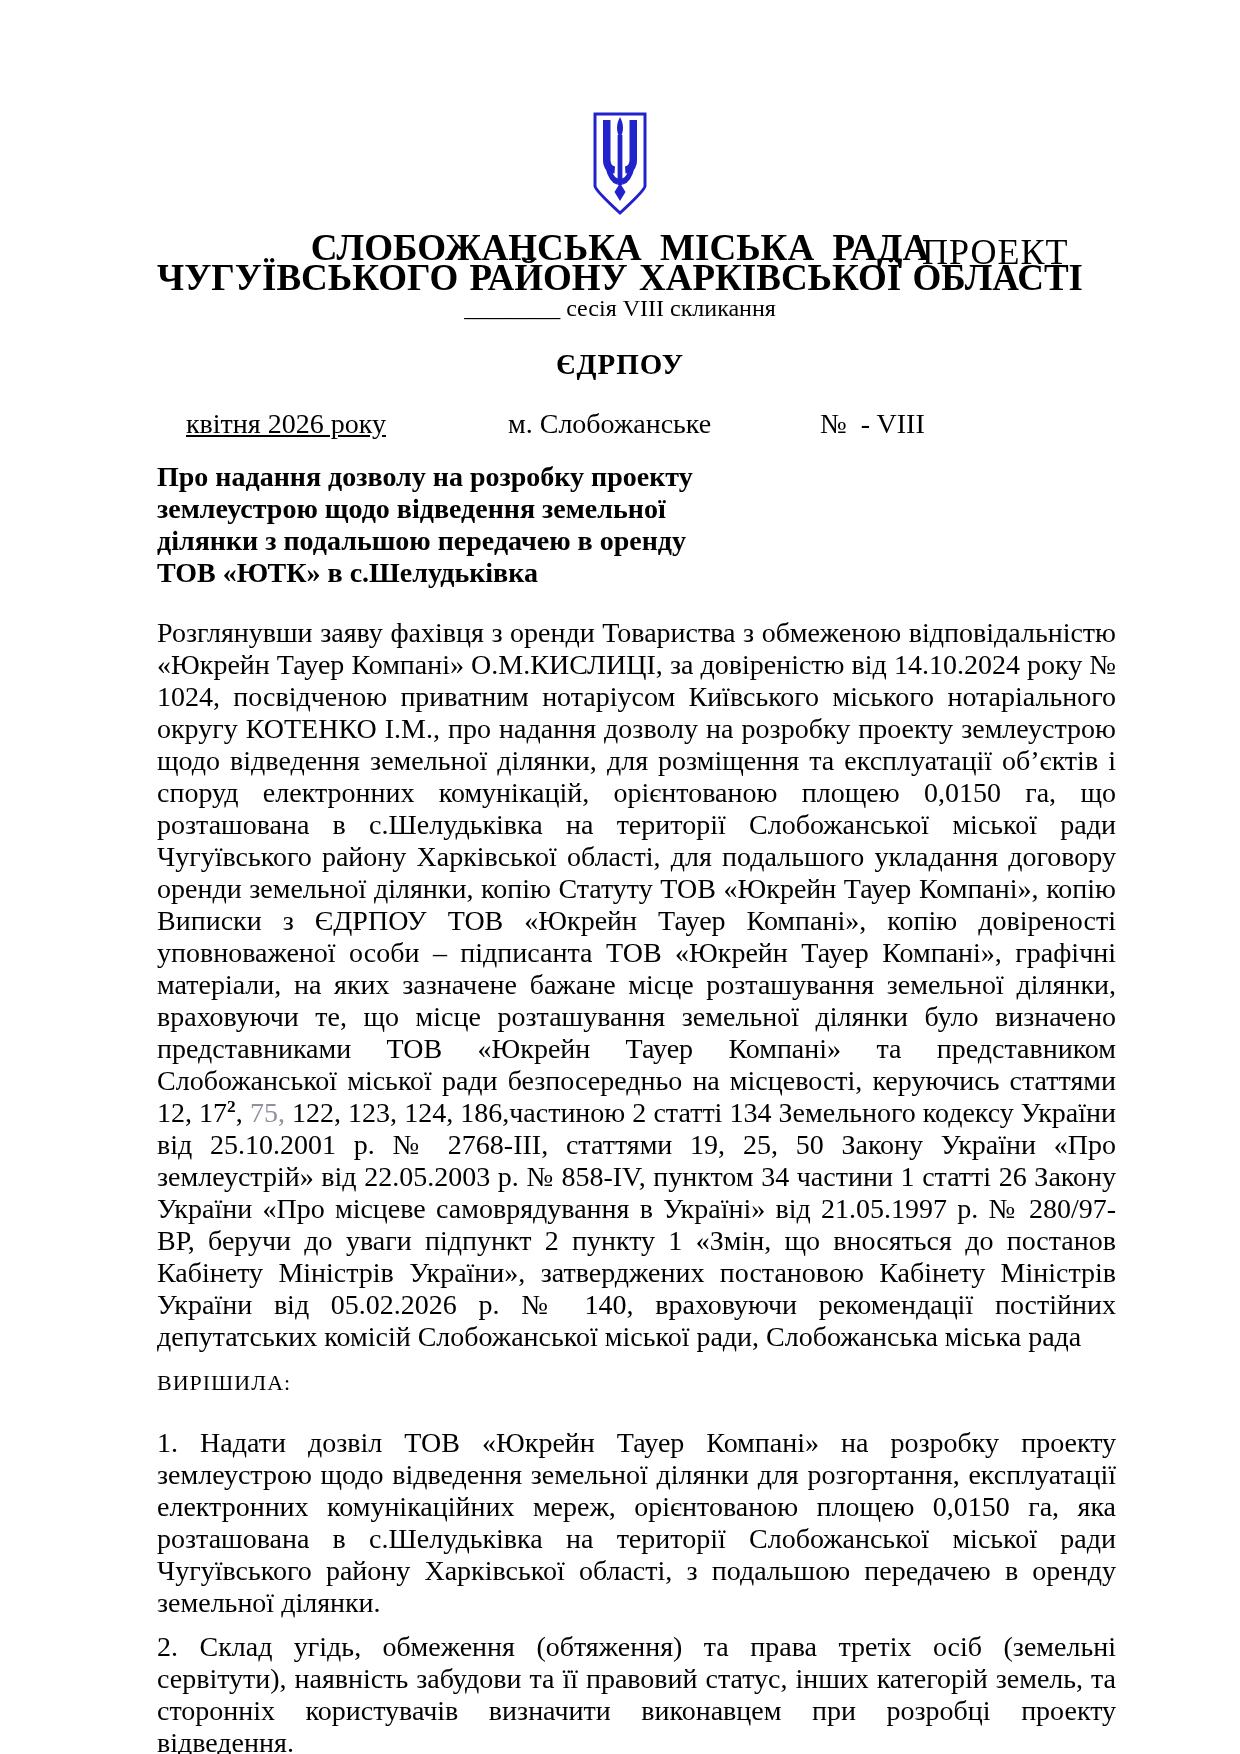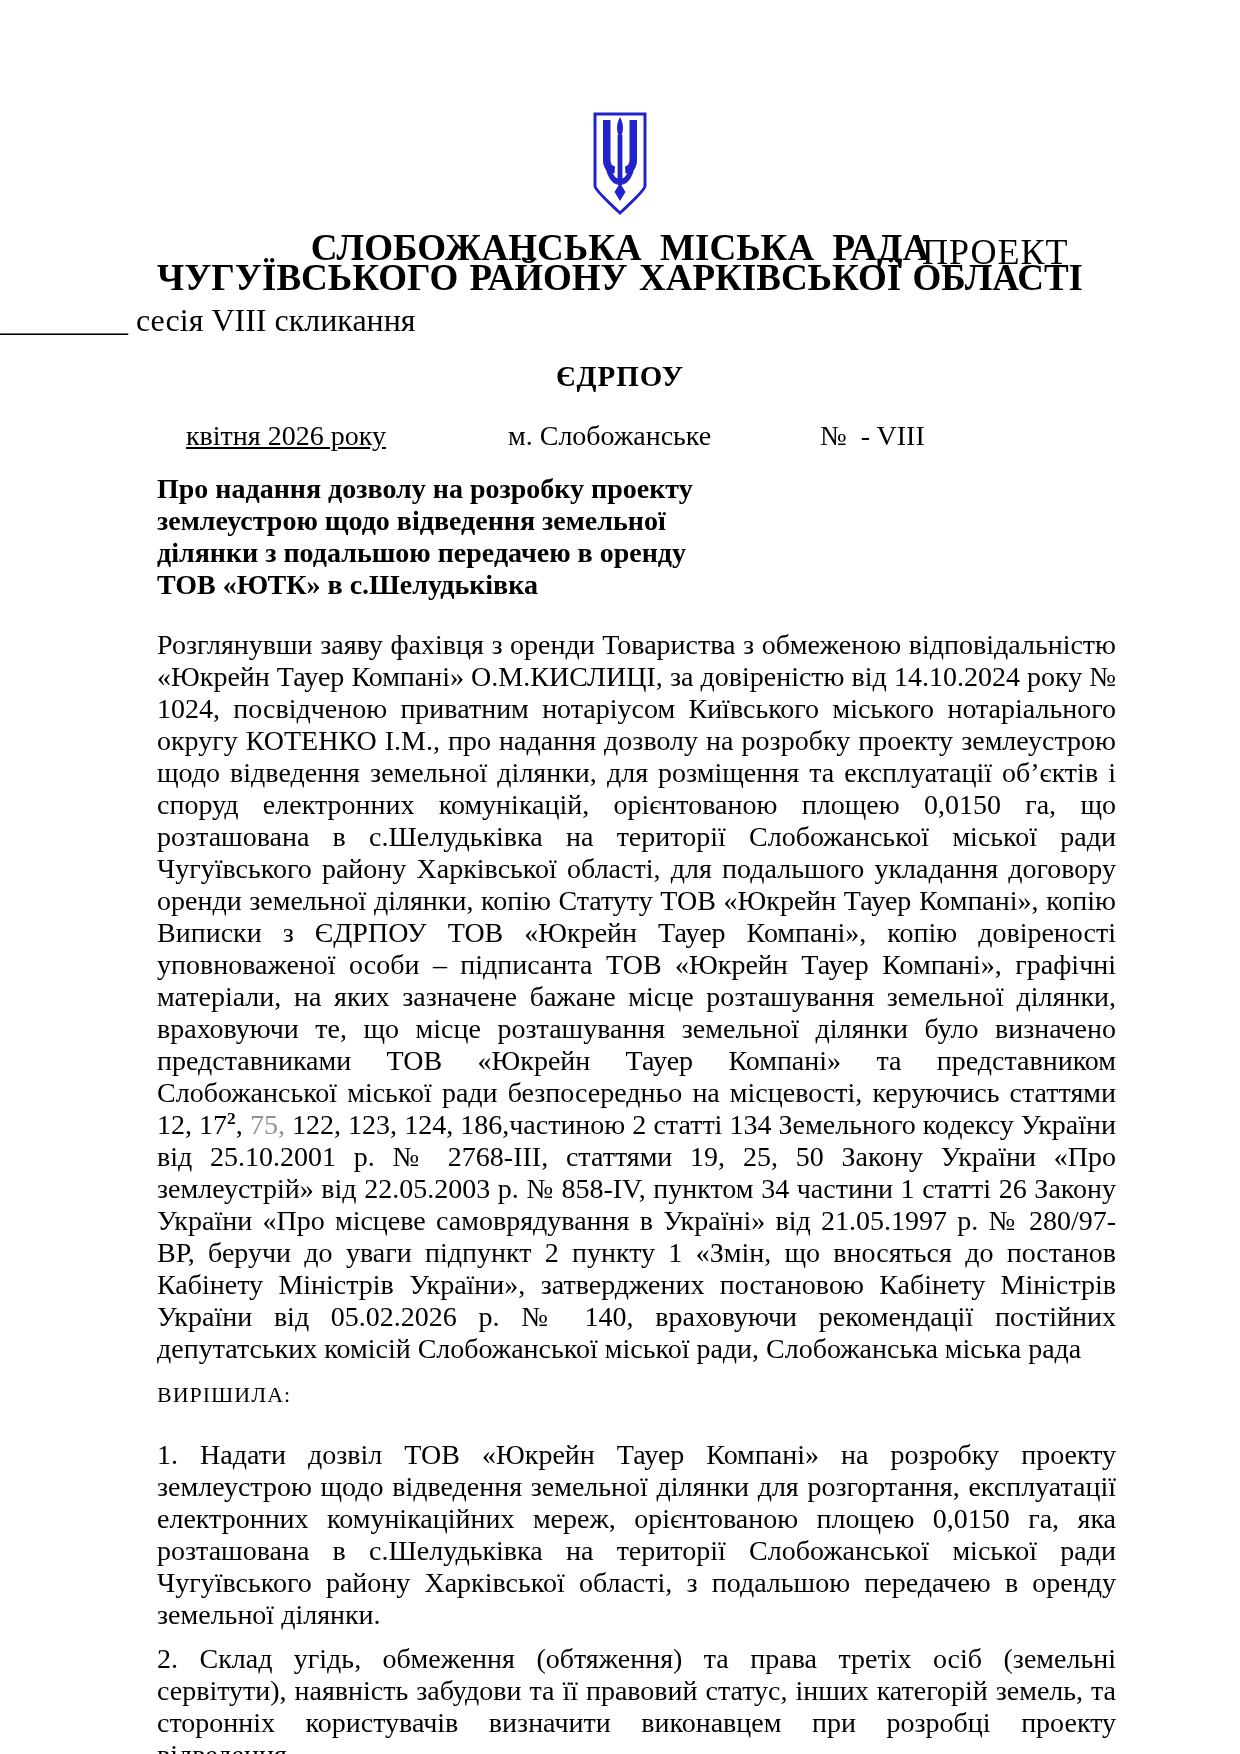--- a/index.html
+++ b/index.html
@@ -22,23 +22,24 @@
   }
   .org-line {
     text-align: center;
     font-weight: bold;
     font-size: 37px;
     line-height: 30px;
   }
   .org-line1 { margin-top: 18px; word-spacing: 9px; }
   .org-line2 { word-spacing: 2px; }
   .session-line {
-    font-size: 32px;
+    text-align: center;
+    font-size: 24px;
     line-height: 30px;
-    margin-top: 12px;
+    margin-top: 0;
   }
   .doctype {
     text-align: center;
     font-weight: bold;
     font-size: 29px;
     line-height: 30px;
     margin-top: 26px;
     letter-spacing: 1px;
   }
   .meta-row { position: relative; height: 32px; margin-top: 29px; font-size: 28px; }

